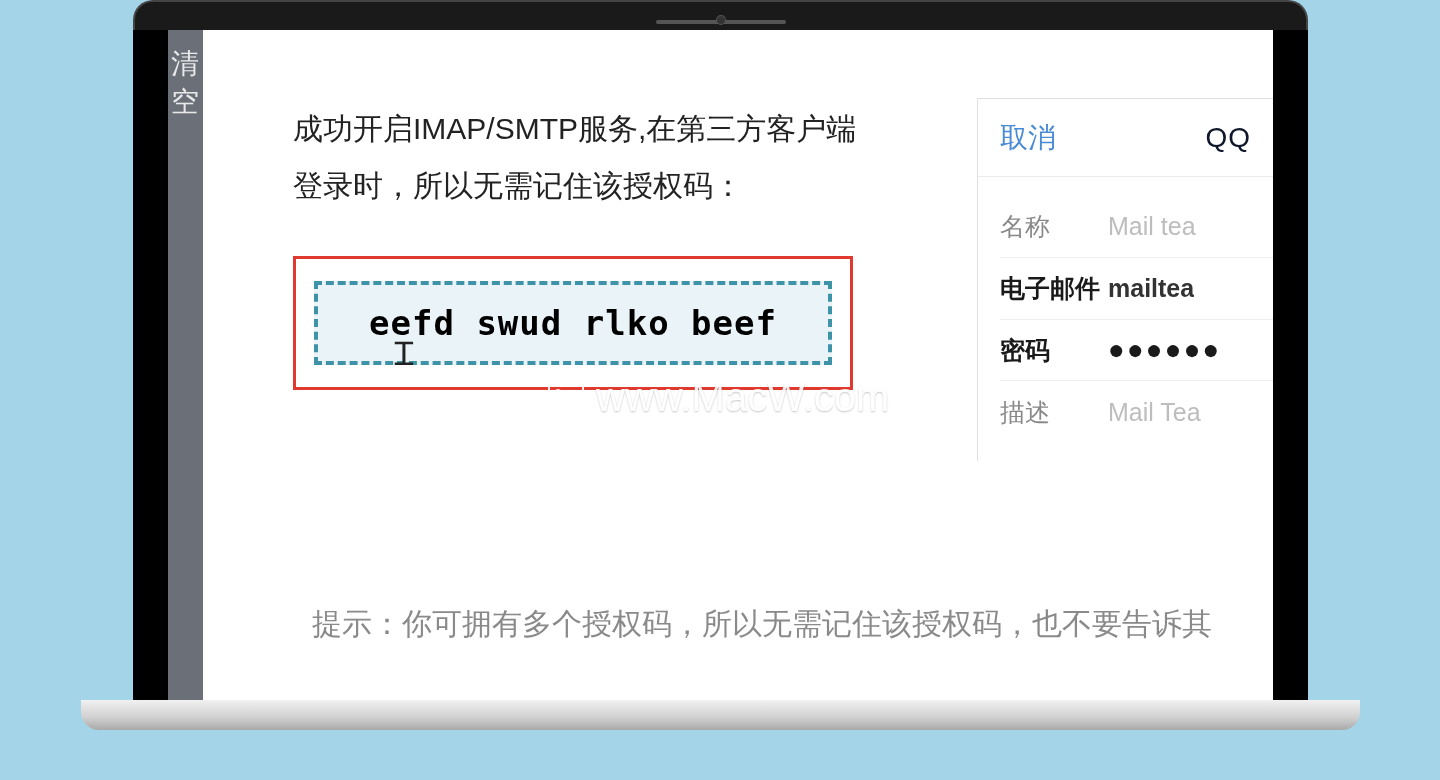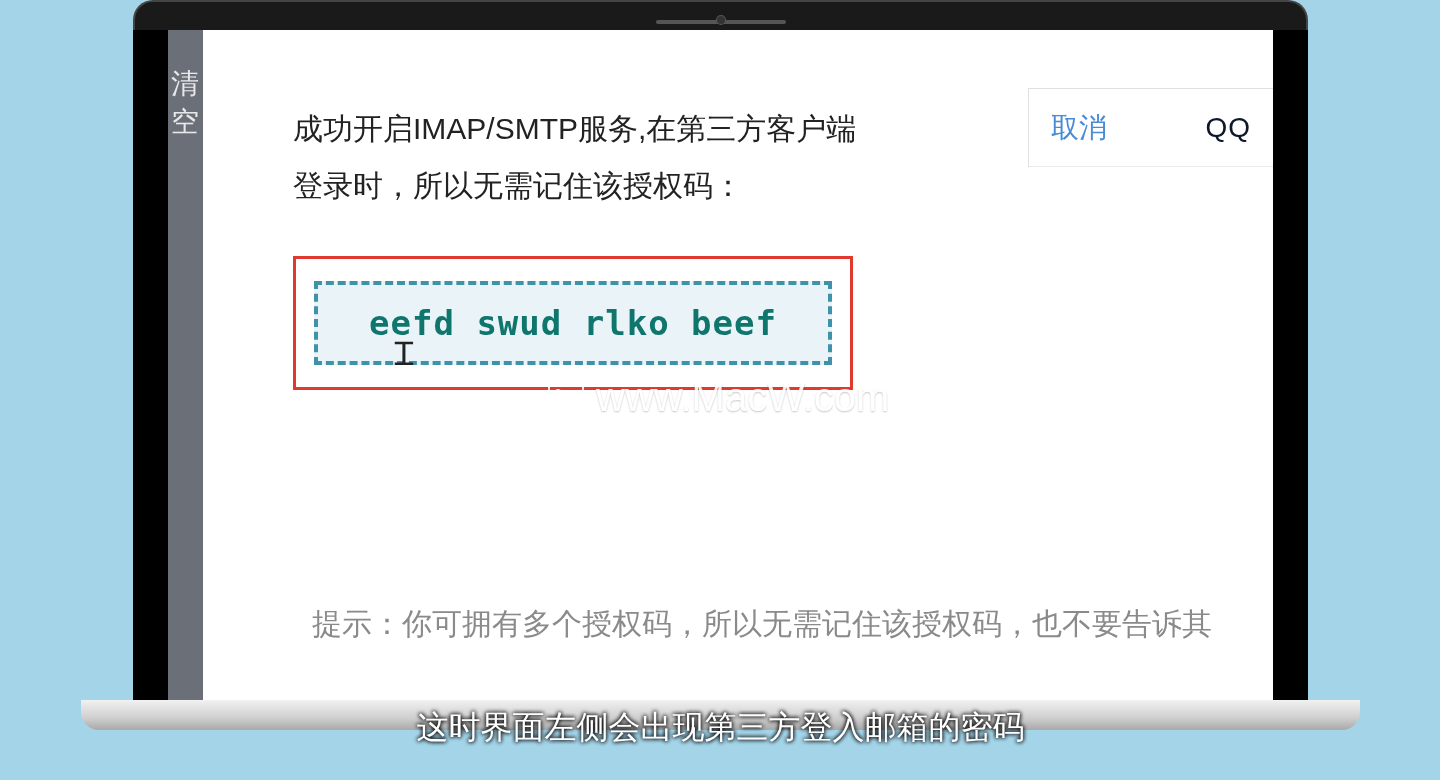--- a/index.html
+++ b/index.html
@@ -58,21 +58,21 @@
       width: 100%;
       height: 100%;
       overflow: hidden;
     }
     .sidebar-frag {
       position: absolute;
       top: 0; left: 0; width: 35px; height: 100%;
       background: #6a6f78;
       color: #e8e8e8;
       font-size: 28px;
-      padding-top: 35px;
+      padding-top: 15px;
       padding-left: 3px;
       letter-spacing: 2px;
     }
     .content {
       position: absolute;
       left: 35px; right: 0; top: 0; bottom: 0;
       background: #fff;
       padding: 70px 0 0 90px;
       border-radius: 16px;
     }
@@ -93,21 +93,21 @@
       border: 4px dashed #3e93a9;
       background: #eaf3f8;
       padding: 18px 24px 18px 24px;
       text-align: center;
       position: relative;
     }
     .auth-code {
       font-family: "Lucida Console", Menlo, Monaco, monospace;
       font-size: 34px;
       font-weight: 700;
-      color: #0f766e;
+      color: #000000;
       letter-spacing: 1px;
     }
     .cursor-ibeam {
       position: absolute;
       left: 76px;
       bottom: -12px;
       font-size: 32px;
       color: #222;
       font-family: serif;
     }
@@ -152,22 +152,22 @@
       position: absolute;
       left: 109px;
       bottom: 55px;
       font-size: 30px;
       color: #8a8a8a;
       white-space: nowrap;
     }
     .right-panel {
       position: absolute;
       right: 0;
-      top: 58px;
-      width: 245px;
+      top: 68px;
+      width: 296px;
       background: #fff;
       border-left: 1px solid #e0e0e0;
       border-top: 1px solid #e0e0e0;
     }
     .panel-header {
       display: flex;
       justify-content: space-between;
       align-items: center;
       padding: 20px 22px 20px 22px;
       border-bottom: 1px solid #eaeaea;
@@ -274,21 +274,38 @@
       <div class="watermark">
         <span class="watermark-icon"></span>
         <span>www.MacW.com</span>
       </div>
 
       <div class="right-panel">
         <div class="panel-header">
           <span class="cancel-link">取消</span>
           <span class="brand">QQ</span>
         </div>
+        <div class="panel-body">
+          <div class="row">
+            <div class="rlabel">名称</div>
+            <div class="rvalue">Mail tea</div>
+          </div>
+          <div class="row sep">
+            <div class="rlabel bold">电子邮件</div>
+            <div class="rvalue bold">mailtea</div>
+          </div>
+          <div class="row sep sep-b">
+            <div class="rlabel bold">密码</div>
+            <div class="rvalue dots">●●●●●●</div>
+          </div>
+          <div class="row">
+            <div class="rlabel">描述</div>
+            <div class="rvalue">Mail Tea</div>
+          </div>
+        </div>
       </div>
 
     </div>
   </div>
   <div class="laptop-base">
     <div class="base-bar"></div>
-    <div class="caption">这时界面左侧会出现第三方登入邮箱的密码</div>
   </div>
 </div>
 
 </body></html>

